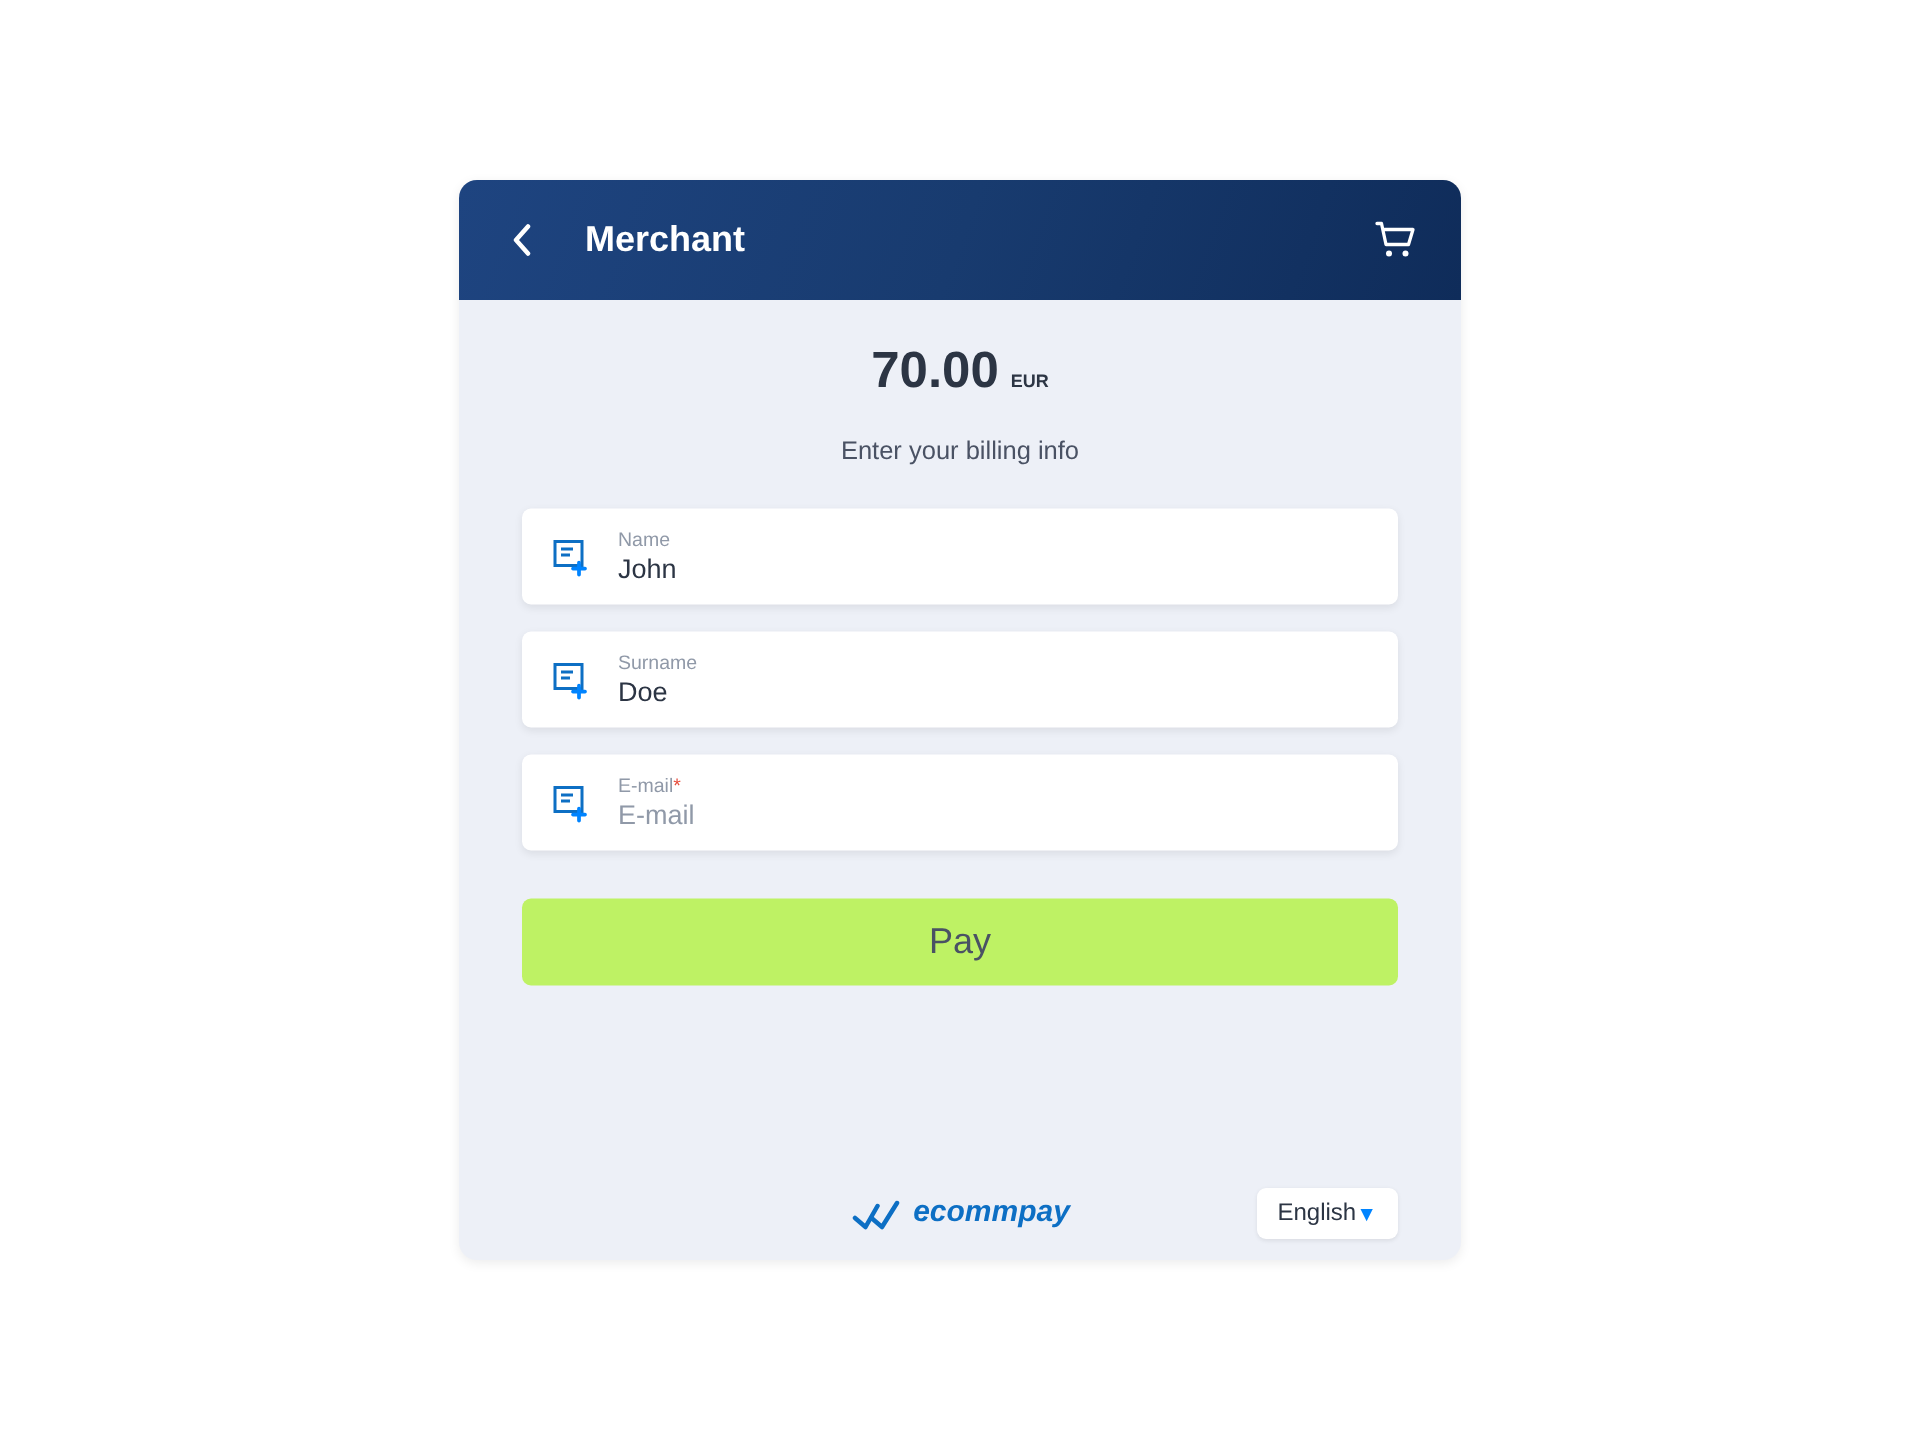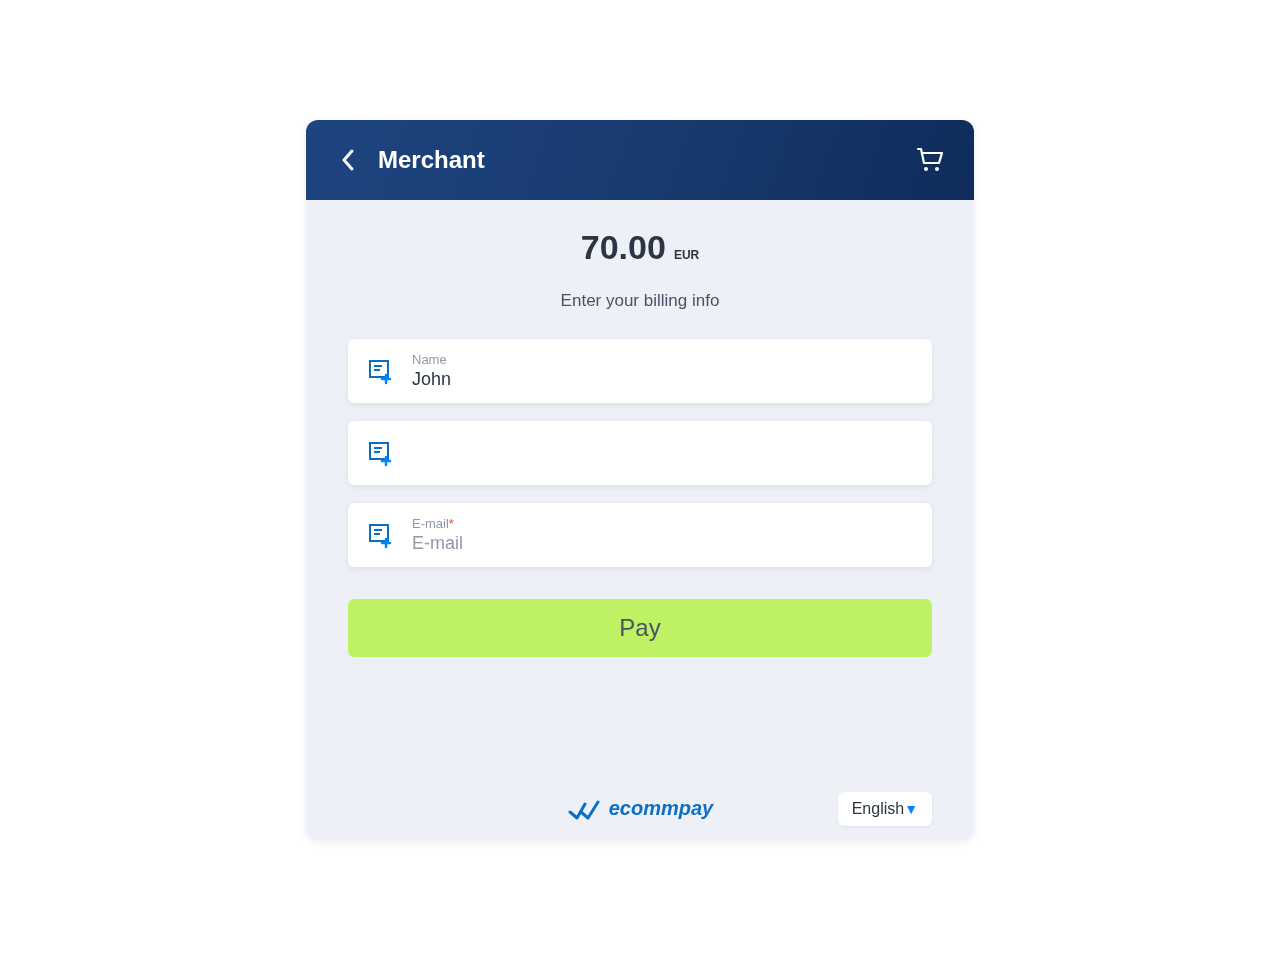--- a/index.html
+++ b/index.html
@@ -27,21 +27,21 @@
       background: linear-gradient(110deg, #1e4480 0%, #183b6f 50%, #0f2c5a 100%);
       height: 80px;
       display: flex;
       align-items: center;
       justify-content: space-between;
       padding: 0 28px;
     }
     .header-left {
       display: flex;
       align-items: center;
-      gap: 16px;
+      gap: 28px;
     }
     .back-btn {
       width: 28px;
       height: 28px;
       display: flex;
       align-items: center;
       justify-content: center;
       cursor: pointer;
     }
     .header-title {
@@ -226,20 +226,24 @@
 
     <div class="form-field">
       <div class="field-icon">
         <svg width="28" height="28" viewBox="0 0 28 28" fill="none">
           <rect x="2" y="4" width="18" height="16" stroke="#0d6fc4" stroke-width="2" fill="none"></rect>
           <line x1="6" y1="9" x2="14" y2="9" stroke="#0d6fc4" stroke-width="2"></line>
           <line x1="6" y1="13" x2="12" y2="13" stroke="#0d6fc4" stroke-width="2"></line>
           <path d="M18 18 L18 26 M14 22 L22 22" stroke="#0084ff" stroke-width="2.5" stroke-linecap="round"></path>
         </svg>
       </div>
+      <div class="field-content">
+        <span class="field-label">Surname</span>
+        <input class="field-input" type="text" value="Doe" style="">
+      </div>
     </div>
 
     <div class="form-field">
       <div class="field-icon">
         <svg width="28" height="28" viewBox="0 0 28 28" fill="none">
           <rect x="2" y="4" width="18" height="16" stroke="#0d6fc4" stroke-width="2" fill="none"></rect>
           <line x1="6" y1="9" x2="14" y2="9" stroke="#0d6fc4" stroke-width="2"></line>
           <line x1="6" y1="13" x2="12" y2="13" stroke="#0d6fc4" stroke-width="2"></line>
           <path d="M18 18 L18 26 M14 22 L22 22" stroke="#0084ff" stroke-width="2.5" stroke-linecap="round"></path>
         </svg>

